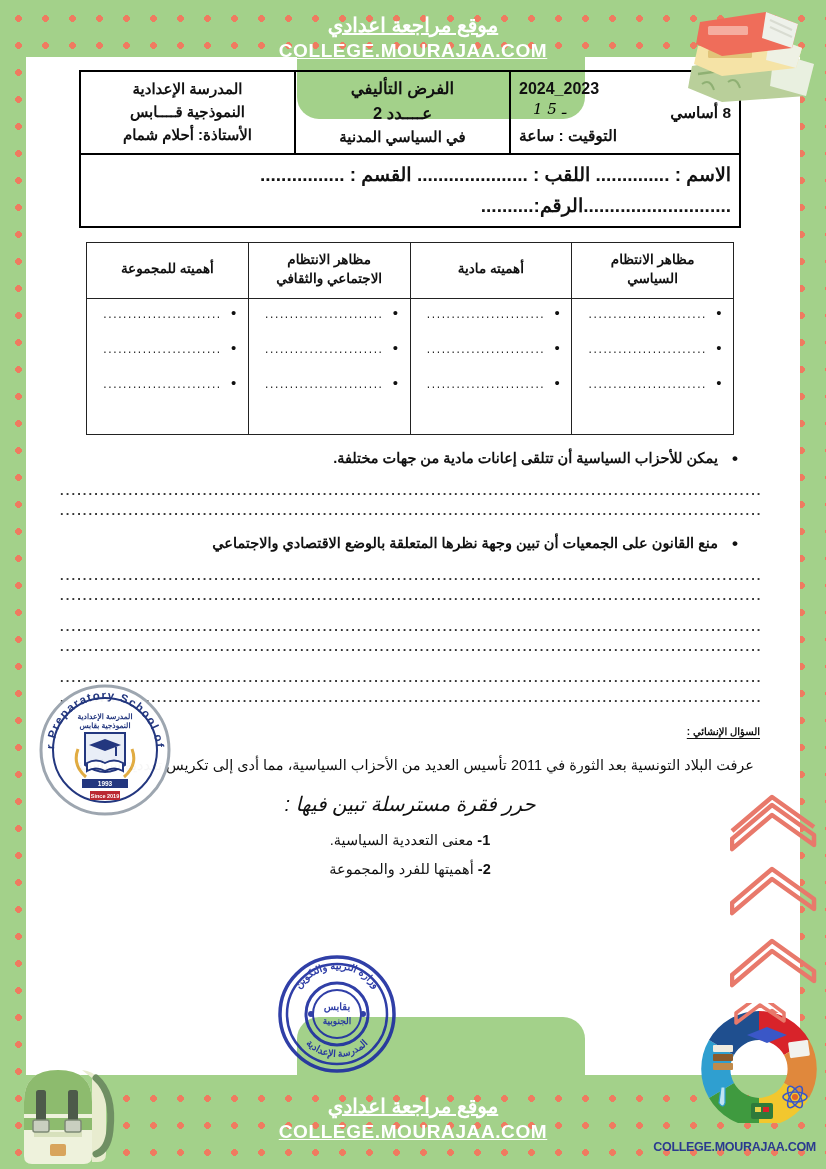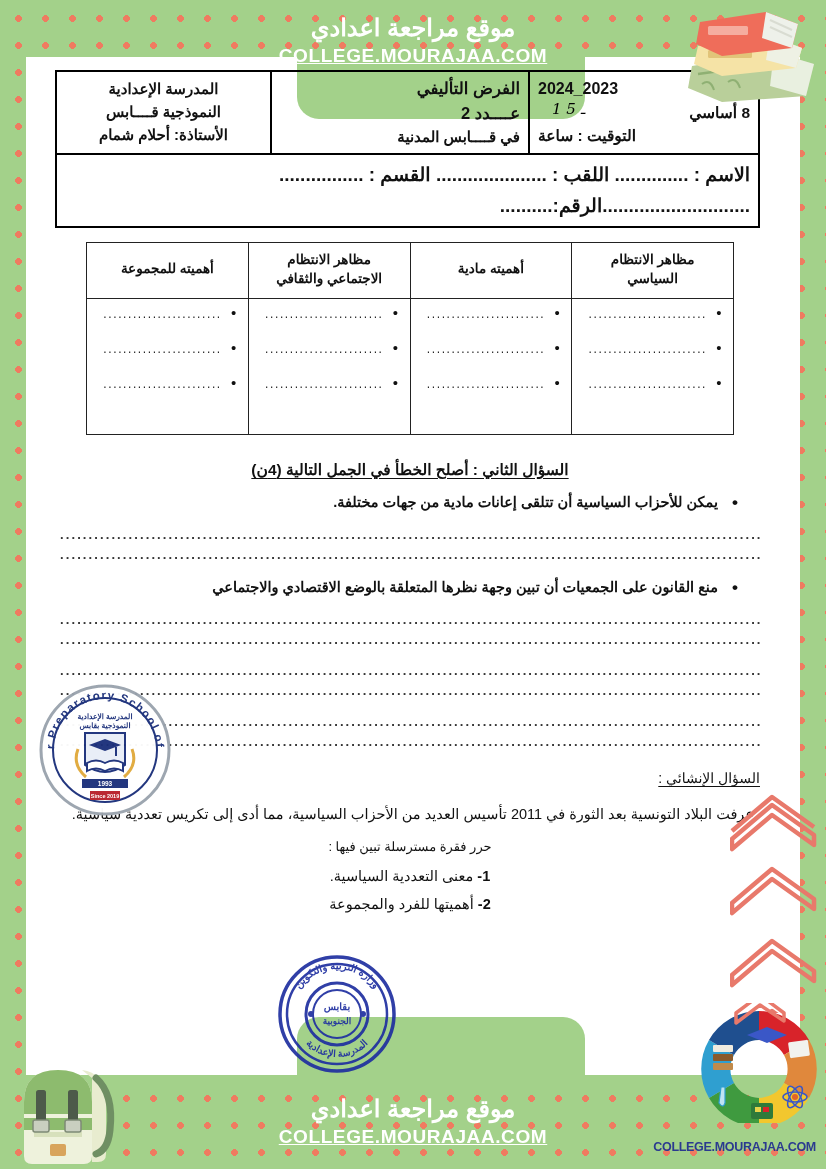--- a/index.html
+++ b/index.html
@@ -60,22 +60,23 @@
     position: absolute;
     left: 0; right: 0;
     text-align: center;
     color: #ffffff;
     z-index: 20;
     pointer-events: none;
   }
   .banner-top { top: 12px; }
   .banner-bottom { top: 1093px; }
   .banner .ar {
-    font-size: 24px;
-    font-weight: bold;
+    font-size: 20px;
+    font-weight: bold;
+    text-decoration: underline;
     letter-spacing: 0.5px;
     line-height: 1.3;
   }
   .banner .url {
     font-size: 19px;
     font-weight: bold;
     text-decoration: underline;
     letter-spacing: 0.6px;
     line-height: 1.35;
     font-family: "Liberation Sans", sans-serif;
@@ -98,21 +99,21 @@
     border-collapse: collapse;
     margin: 0 auto;
     table-layout: fixed;
   }
   table.hdr td {
     border: 2.2px solid #000;
     vertical-align: middle;
     padding: 4px 8px;
   }
   .hdr-cell-school { width: 215px; text-align: center; }
-  .hdr-cell-mid    { width: 258px; text-align: right; }
+  .hdr-cell-mid    { width: 215px; text-align: center; }
   .hdr-cell-year   { width: 230px; text-align: right; }
 
   .hdr-line {
     font-size: 15px;
     font-weight: bold;
     line-height: 1.52;
     white-space: nowrap;
   }
   .hdr-line.big { font-size: 16.5px; }
   .hdr-spread { letter-spacing: 0px; }
@@ -245,39 +246,40 @@
     height: 20px;
     direction: ltr;
     text-align: left;
   }
   .dots.gap-top { margin-top: 11px; }
   .dots.gap-bot { margin-bottom: 11px; }
 
   
   .essay-head {
     margin-top: 18px;
-    font-size: 14px;
-    font-weight: normal;
+    font-size: 10px;
+    font-weight: bold;
     text-decoration: underline;
     text-underline-offset: 3px;
     text-align: right;
   }
   .essay-p {
     margin-top: 14px;
     font-size: 14.5px;
     line-height: 1.95;
     text-align: justify;
     text-align-last: right;
     padding: 0 6px;
   }
   .essay-sub {
     margin-top: 6px;
-    font-size: 13px;
+    font-size: 20px;
     line-height: 1.95;
     text-align: center;
+    font-style: italic;
   }
   .essay-items { list-style: none; margin-top: 2px; }
   .essay-items li {
     font-size: 14.5px;
     line-height: 1.95;
     text-align: center;
   }
   .essay-items li .num { font-weight: bold; }
 
   
@@ -362,21 +364,21 @@
         <div class="grade-row">
           <span>8 أساسي</span>
           <span class="handwrite">1 ـ 5</span>
         </div>
         <div class="time-row">التوقيت : ساعة</div>
       </td>
 
       <td class="hdr-cell-mid">
         <div class="hdr-line big">الفرض التأليفي</div>
         <div class="hdr-line big hdr-spread">عــــدد 2</div>
-        <div class="hdr-line">في قــــابس المدنية</div>
+        <div class="hdr-line">في السياسي المدنية</div>
       </td>
 
       <td class="hdr-cell-school">
         <div class="hdr-line">المدرسة الإعدادية</div>
         <div class="hdr-line">النموذجية قــــابس</div>
         <div class="hdr-line">الأستاذة: أحلام شمام</div>
       </td>
     </tr>
     <tr class="ident-row">
       <td colspan="3">
@@ -434,21 +436,20 @@
           <ul class="cell-bullets">
             <li>........................</li>
             <li>........................</li>
             <li>........................</li>
           </ul>
         </td>
       </tr>
     </tbody>
   </table>
 
-  <div class="q-head">السؤال الثاني : أصلح الخطأ في الجمل التالية (4ن)</div>
 
   <ul class="q2-list">
     <li class="q2-item">
       <div class="q2-text">يمكن للأحزاب السياسية أن تتلقى إعانات مادية من جهات مختلفة.</div>
       <div class="dots gap-top">............................................................................................................................</div>
       <div class="dots gap-bot">............................................................................................................................</div>
     </li>
     <li class="q2-item">
       <div class="q2-text">منع القانون على الجمعيات أن تبين وجهة نظرها المتعلقة بالوضع الاقتصادي والاجتماعي</div>
       <div class="dots gap-top">............................................................................................................................</div>

